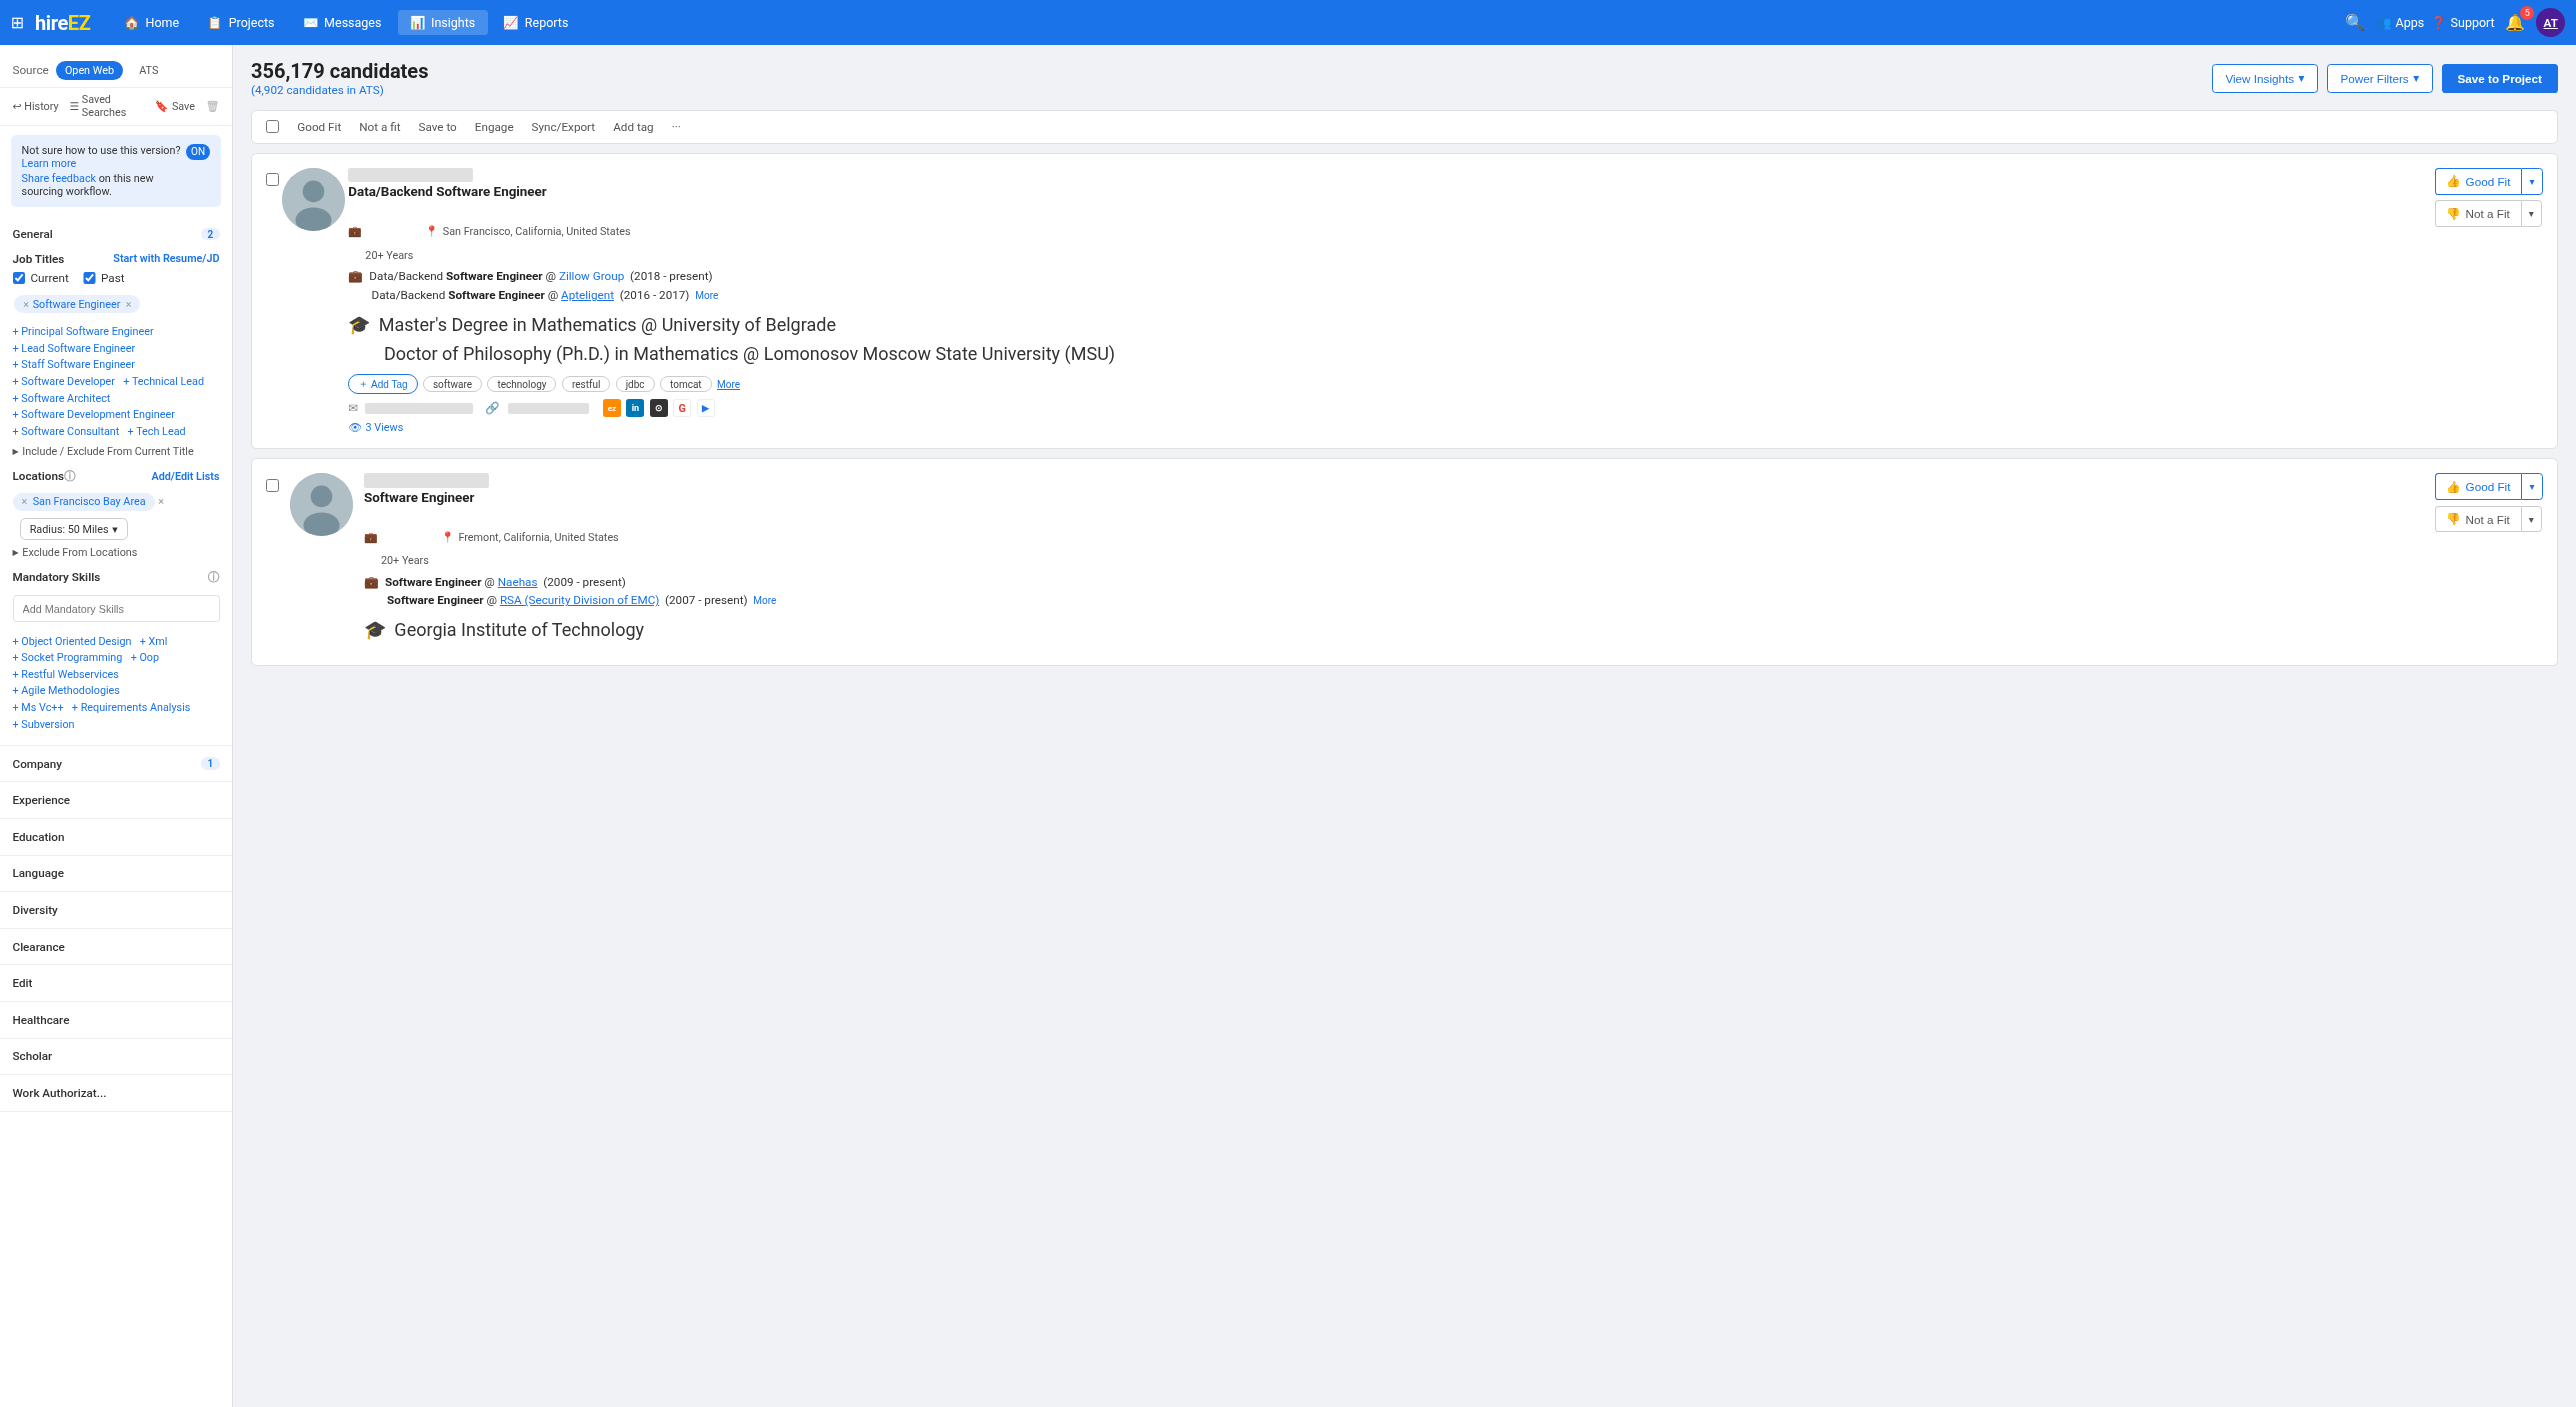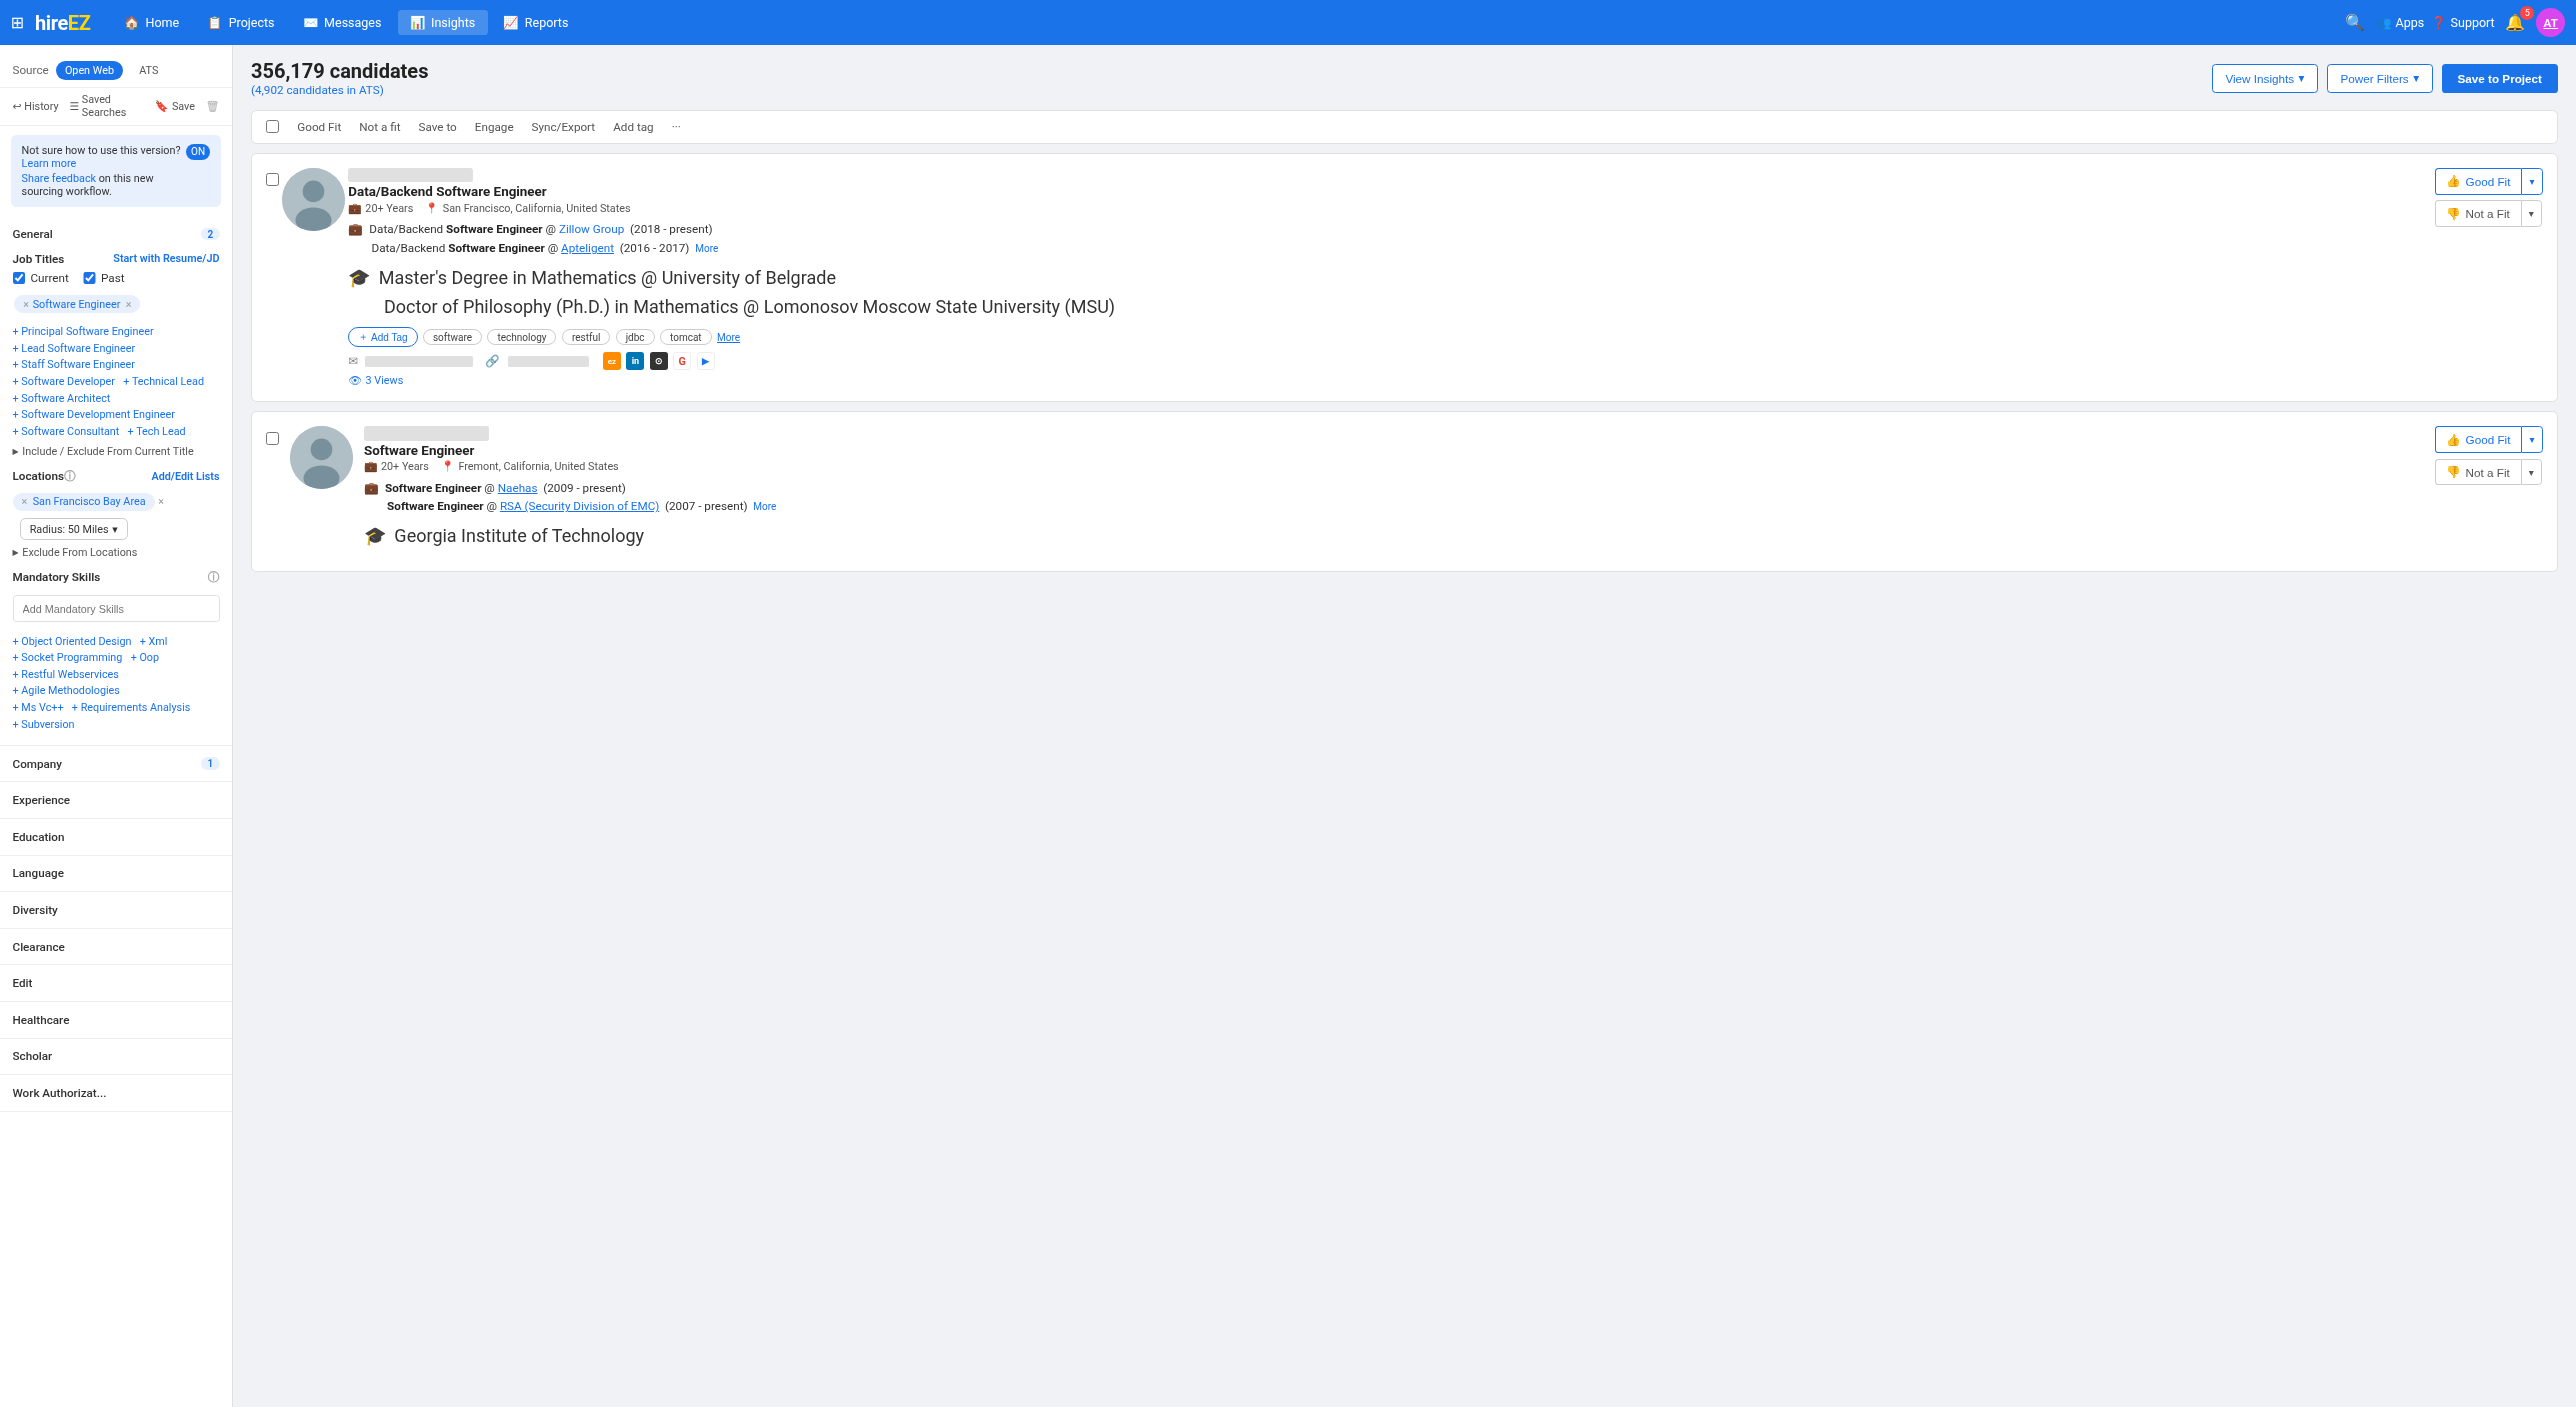--- a/index.html
+++ b/index.html
@@ -36,21 +36,21 @@
     .nav-support { color: white; font-size: 12.5px; display: flex; align-items: center; gap: 3.6px; cursor: pointer; }
     .nav-bell { position: relative; cursor: pointer; }
     .nav-bell-badge {
       position: absolute; top: -3.6px; right: -5.4px;
       background: #ff4444; color: white; font-size: 9px;
       border-radius: 50%; width: 14.3px; height: 14.3px;
       display: flex; align-items: center; justify-content: center;
     }
     .nav-avatar {
       width: 29px; height: 29px; border-radius: 50%;
-      background: #d946ef; color: white;
+      background: #4c1d95; color: white;
       display: flex; align-items: center; justify-content: center;
       font-size: 11.7px; font-weight: 600; cursor: pointer; text-decoration: underline;
     }
 
     
     .main-layout {
       display: flex;
       height: calc(100vh - 45px);
       overflow: hidden;
     }
@@ -240,21 +240,21 @@
     }
     .card-avatar svg { width: 63px; height: 63px; }
     .card-body { flex: 1; }
     .card-name-bar { display: flex; align-items: center; gap: 9px; margin-bottom: 1.8px; }
     .name-placeholder {
       background: #e0e0e0; height: 14.3px; border-radius: 2.7px; width: 125px;
     }
     .card-title { font-size: 13.4px; font-weight: 700; color: #222; }
     .card-meta { display: flex; align-items: center; gap: 12.5px; font-size: 10.8px; color: #555; margin: 2.7px 0 5.4px; }
     .card-meta-item { display: flex; align-items: center; gap: 3.6px; }
-    .card-exp { color: #555; }
+    .card-exp { color: #555; margin-top: 47px; }
     .card-work { font-size: 11.7px; color: #333; margin: 2.7px 0; line-height: 1.6; }
     .card-work a { color: #1a73e8; text-decoration: none; }
     .card-work strong { color: #222; }
     .card-edu { font-size: 18px; color: #333; margin: 6px 0; line-height: 1.6; }
     .card-github { font-size: 10.8px; color: #333; margin: 3.6px 0; }
     .stars { color: #ffc107; font-size: 10.8px; }
     .star-empty { color: #ccc; }
     .github-links { color: #1a73e8; font-size: 10.8px; }
 
     .tag-row {

